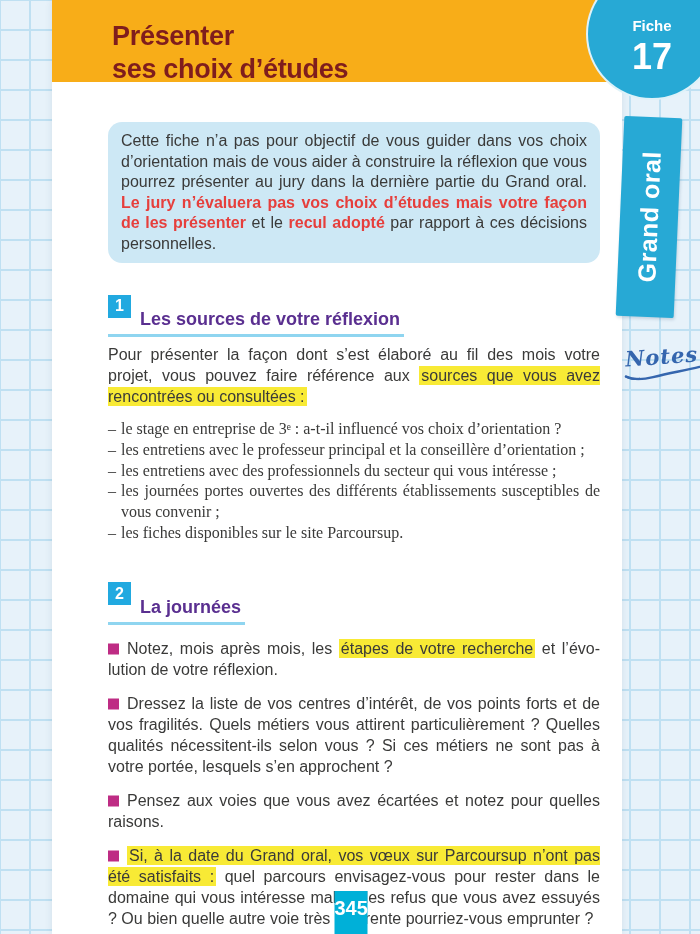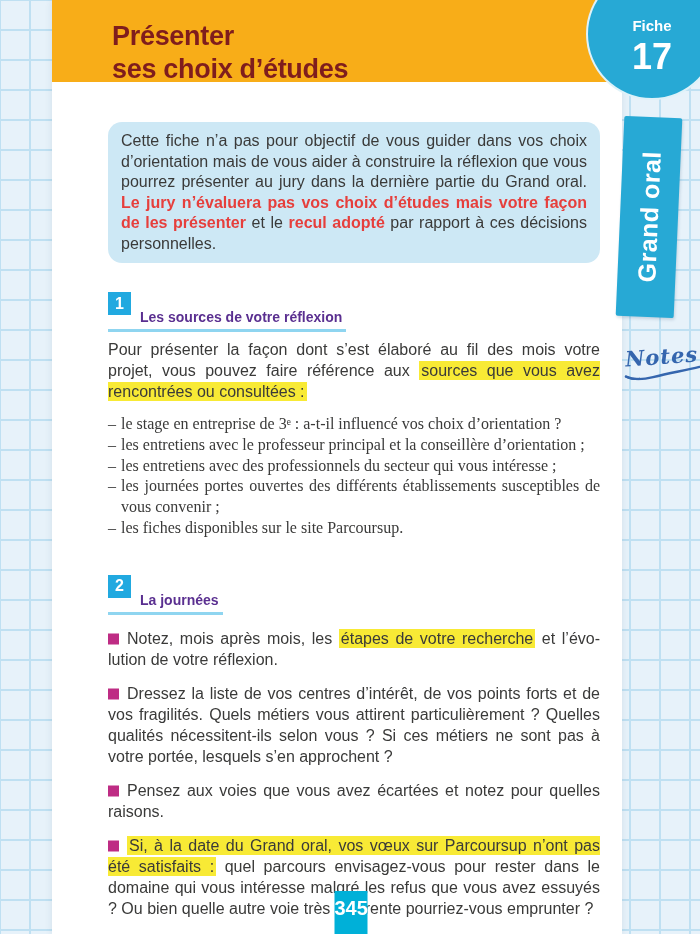--- a/index.html
+++ b/index.html
@@ -66,21 +66,21 @@
   .run-hl{background:var(--yellow);padding:1px 2px;}
   .section-heading{margin-top:19px;}
   .heading-inner{
     display:inline-flex;align-items:center;gap:9px;
     border-bottom:3px solid var(--underline);padding-bottom:4px;padding-right:4px;
   }
   .num-square{
     width:23px;height:23px;background:var(--square);color:#fff;font-weight:bold;
     font-size:16px;display:inline-flex;align-items:center;justify-content:center;flex:none;
   }
-  .heading-title{color:var(--purple);font-weight:bold;font-size:14px;white-space:nowrap;margin-top:27px;}
+  .heading-title{color:var(--purple);font-weight:bold;font-size:18px;white-space:nowrap;margin-top:27px;}
   .para{margin:7px 0 0 0;font-size:16px;line-height:21px;text-align:justify;}
   .dash-list{margin-top:12px;font-family:Liberation Serif, serif;}
   .dash-item{
     margin:0;font-size:16px;line-height:20.8px;text-align:justify;
     padding-left:13px;position:relative;
   }
   .dash-item::before{content:"–";position:absolute;left:0;top:0;}
   .bullets{margin:0;}
   .bullet{margin:13px 0 0 0;font-size:16px;line-height:21px;text-align:justify;}
   .bullet-square{

